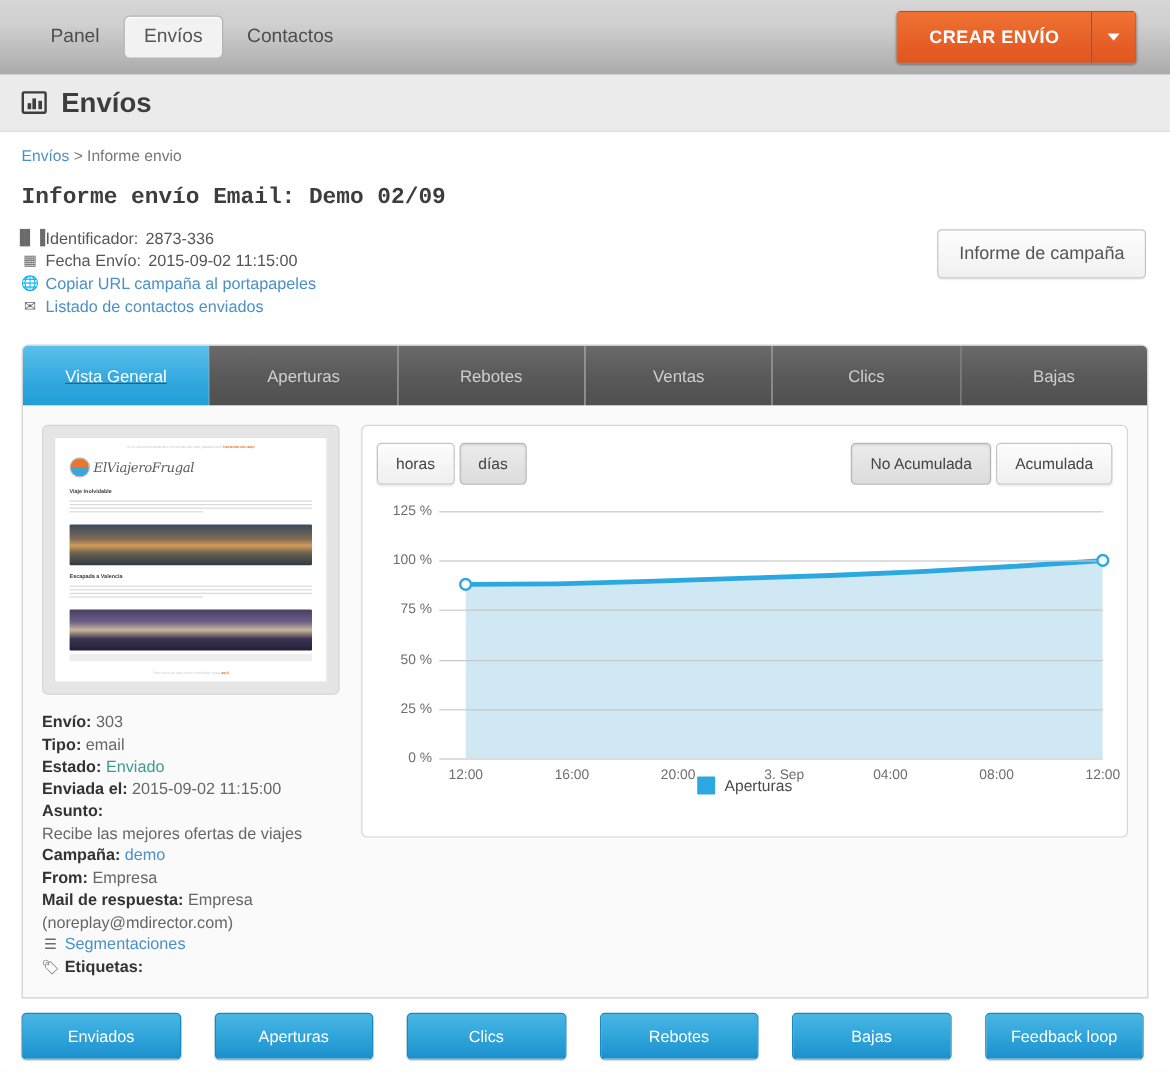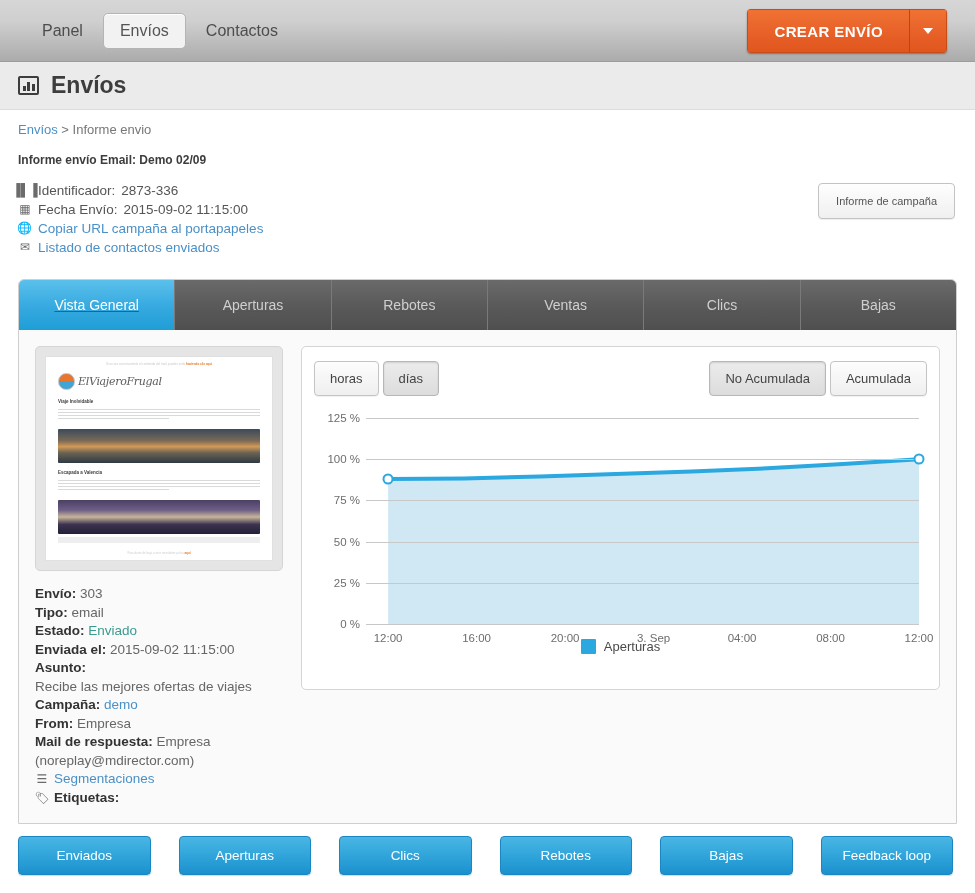--- a/index.html
+++ b/index.html
@@ -78,31 +78,31 @@
   .chart-icon i { display:block; width:3px; background:#3d3d3d; }
   .chart-icon i:nth-child(1){height:5px;}
   .chart-icon i:nth-child(2){height:9px;}
   .chart-icon i:nth-child(3){height:7px;}
 
   
   .content { padding: 0 18px; }
   .crumb { margin-top: 12px; font-size: 13px; color: #777; }
   .crumb a { color: #4a90c7; text-decoration: none; }
   .report-title {
-    margin-top: 16px; font-size: 12px; font-weight: bold; color: #3d3d3d;
+    margin-top: 16px; font-size: 19px; font-weight: bold; color: #3d3d3d; font-family: Liberation Mono, monospace;
   }
   .meta-row { display: flex; justify-content: space-between; align-items: flex-start; margin-top: 14px; }
   .meta-list { line-height: 19px; font-size: 13.5px; }
   .meta-line { display: flex; align-items: center; gap: 6px; color: #555; white-space: nowrap; }
   .meta-line a { color: #4a90c7; text-decoration: none; }
   .mi { width: 14px; display:inline-flex; justify-content:center; color:#6b6b6b; font-size:12px; }
   .campaign-btn {
     background: linear-gradient(to bottom, #fefefe 0%, #f0f0f0 100%);
     border: 1px solid #c3c3c3; border-radius: 4px;
-    padding: 11px 17px; font-size: 11px; color: #555;
+    padding: 11px 17px; font-size: 15px; color: #555;
     cursor: pointer; box-shadow: 0 1px 1px rgba(0,0,0,.07);
     margin-right: 2px; margin-top: 2px;
   }
 
   
   .panel {
     margin: 22px 18px 0 18px;
     border: 1px solid #cfcfcf;
     border-radius: 6px 6px 0 0;
     background: #fafafa;

